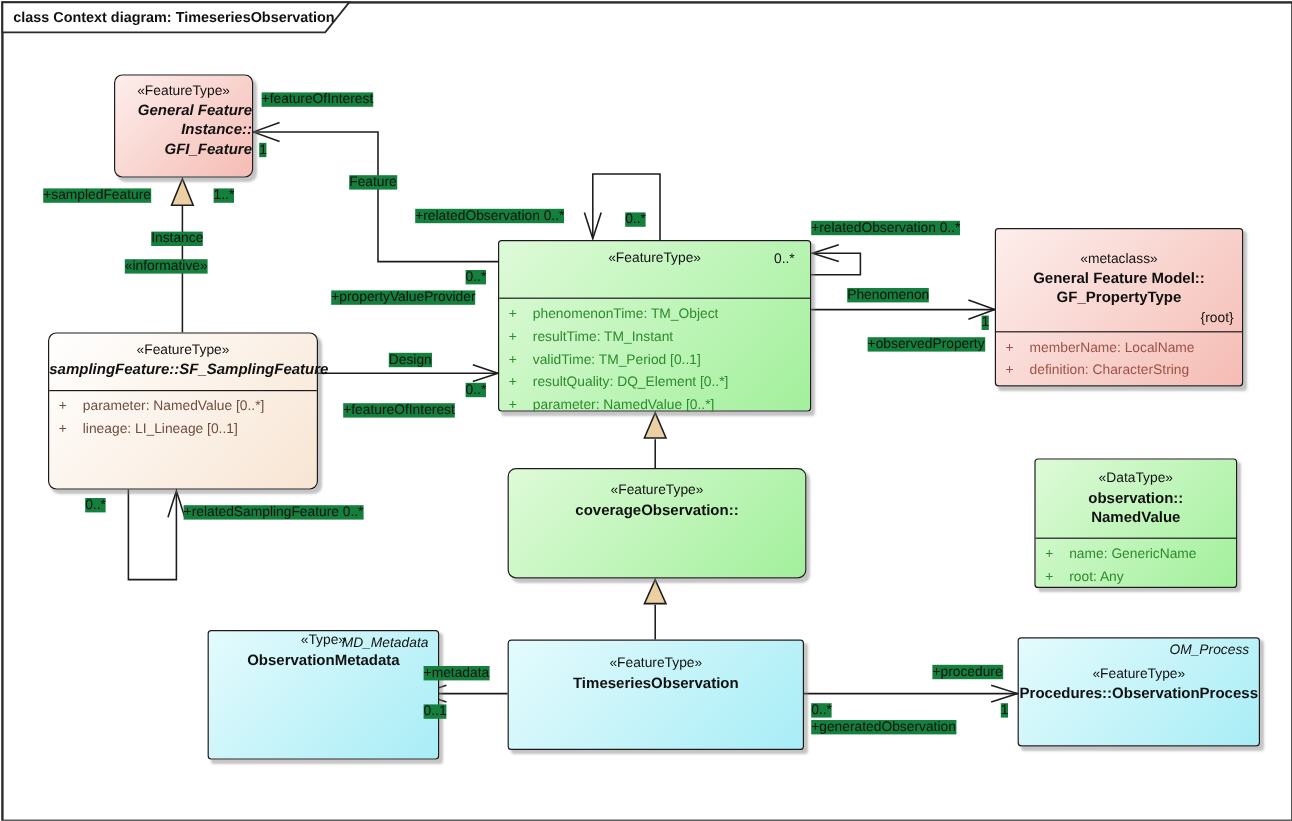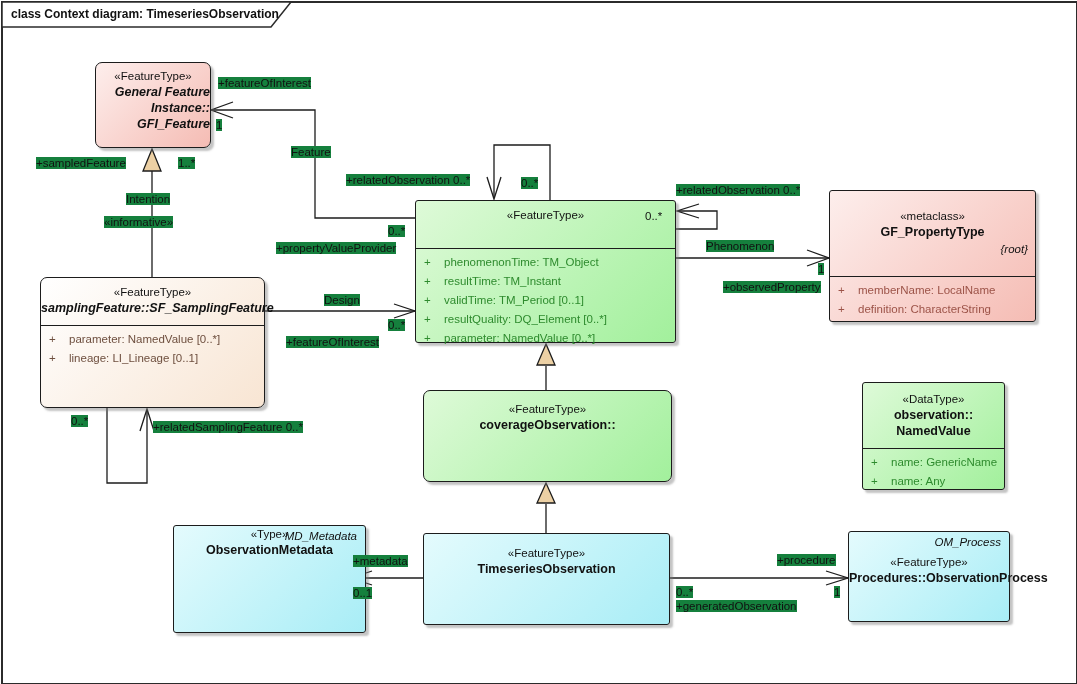--- a/index.html
+++ b/index.html
@@ -13,21 +13,21 @@
        box-shadow:3px 3px 2px rgba(125,125,125,.45);}
   .r7{border-radius:7px;} .r3{border-radius:3px;}
   .green{background:linear-gradient(135deg,#defad8 0%,#a2f09c 100%);}
   .pink{background:linear-gradient(135deg,#fdeeec 0%,#f5bcb4 100%);}
   .cyan{background:linear-gradient(135deg,#e4fbfd 0%,#a8edf6 100%);}
   .cream{background:linear-gradient(135deg,#ffffff 0%,#f8e5d3 100%);}
   .hdr{text-align:center;box-sizing:border-box;}
   .stereo{font-size:11.5px;line-height:16px;}
   .cname{font-size:12.5px;font-weight:bold;line-height:16px;}
   .it{font-style:italic;text-align:right;}
-  .tagline{font-size:11.5px;text-align:right;padding-right:7px;line-height:18px;font-style:italic;}
+  .tagline{font-size:11.5px;text-align:right;padding-right:7px;line-height:18px;}
   .attrs{border-top:1px solid #1c1c1c;padding-top:4px;}
   .attr{display:flex;font-size:11.5px;line-height:19px;}
   .attr .vis{width:20px;padding-left:8px;flex:none;}
   .gtext{color:#2e8b2e;} .rtext{color:#9c5348;} .btext{color:#6e4f3f;}
   .corner{position:absolute;top:4px;right:8px;font-size:11.5px;font-style:italic;}
   .elabel{position:absolute;font-size:11.5px;white-space:nowrap;z-index:3;background:#15803d;}
   .nobg{background:transparent;}
 </style>
 </head>
 <body>
@@ -149,20 +149,21 @@
     <div class="attr">
       <span class="vis">+</span>
       <span>parameter: NamedValue [0..*]</span>
     </div>
   </div>
 </div>
 
 <div class="box pink r3" style="left:829px;top:190px;width:207px;height:132px;">
   <div class="hdr" style="height:85px;padding-top:17px;">
     <div class="stereo">«metaclass»</div>
+    <div class="cname">General Feature Model::</div>
     <div class="cname">GF_PropertyType</div>
     <div class="tagline">{root}</div>
   </div>
   <div class="attrs rtext">
     <div class="attr">
       <span class="vis">+</span>
       <span>memberName: LocalName</span>
     </div>
     <div class="attr">
       <span class="vis">+</span>
@@ -171,66 +172,66 @@
   </div>
 </div>
 
 <div class="box green r7" style="left:423px;top:390px;width:249px;height:92px;">
   <div class="hdr" style="padding-top:10px;">
     <div class="stereo">«FeatureType»</div>
     <div class="cname">coverageObservation::</div>
   </div>
 </div>
 
-<div class="box green r3" style="left:862px;top:382px;width:143px;height:108px;">
+<div class="box green r3" style="left:862px;top:382px;width:169px;height:108px;">
   <div class="hdr" style="height:65px;padding-top:8px;">
     <div class="stereo">«DataType»</div>
     <div class="cname">observation::</div>
     <div class="cname">NamedValue</div>
   </div>
   <div class="attrs gtext">
     <div class="attr">
       <span class="vis">+</span>
       <span>name: GenericName</span>
     </div>
     <div class="attr">
       <span class="vis">+</span>
-      <span>name: Any</span>
+      <span>root: Any</span>
     </div>
   </div>
 </div>
 
 <div class="box cyan r3" style="left:173px;top:525px;width:193px;height:108px;">
   <div class="corner">MD_Metadata</div>
   <div class="hdr" style="">
     <div class="stereo">«Type»</div>
     <div class="cname">ObservationMetadata</div>
   </div>
 </div>
 
 <div class="box cyan r3" style="left:423px;top:533px;width:247px;height:92px;">
   <div class="hdr" style="padding-top:11px;">
     <div class="stereo">«FeatureType»</div>
     <div class="cname">TimeseriesObservation</div>
   </div>
 </div>
 
-<div class="box cyan r3" style="left:848px;top:531px;width:162px;height:91px;">
+<div class="box cyan r3" style="left:848px;top:531px;width:202px;height:91px;">
   <div class="corner">OM_Process</div>
   <div class="hdr" style="padding-top:22px;">
     <div class="stereo">«FeatureType»</div>
     <div class="cname">Procedures::ObservationProcess</div>
   </div>
 </div>
 
 <div class="elabel" style="left:218px;top:77px;">+featureOfInterest</div>
 <div class="elabel" style="left:216px;top:119px;">1</div>
 <div class="elabel" style="left:36px;top:157px;">+sampledFeature</div>
 <div class="elabel" style="left:178px;top:157px;">1..*</div>
-<div class="elabel" style="left:126px;top:193px;">Intention</div>
+<div class="elabel" style="left:126px;top:193px;">Instance</div>
 <div class="elabel" style="left:104px;top:216px;">«informative»</div>
 <div class="elabel" style="left:291px;top:146px;">Feature</div>
 <div class="elabel" style="left:388px;top:225px;">0..*</div>
 <div class="elabel" style="left:276px;top:242px;">+propertyValueProvider</div>
 <div class="elabel" style="left:346px;top:174px;">+relatedObservation 0..*</div>
 <div class="elabel" style="left:521px;top:177px;">0..*</div>
 <div class="elabel" style="left:676px;top:184px;">+relatedObservation 0..*</div>
 <div class="elabel nobg" style="left:645px;top:210px;">0..*</div>
 <div class="elabel" style="left:324px;top:294px;">Design</div>
 <div class="elabel" style="left:388px;top:319px;">0..*</div>

